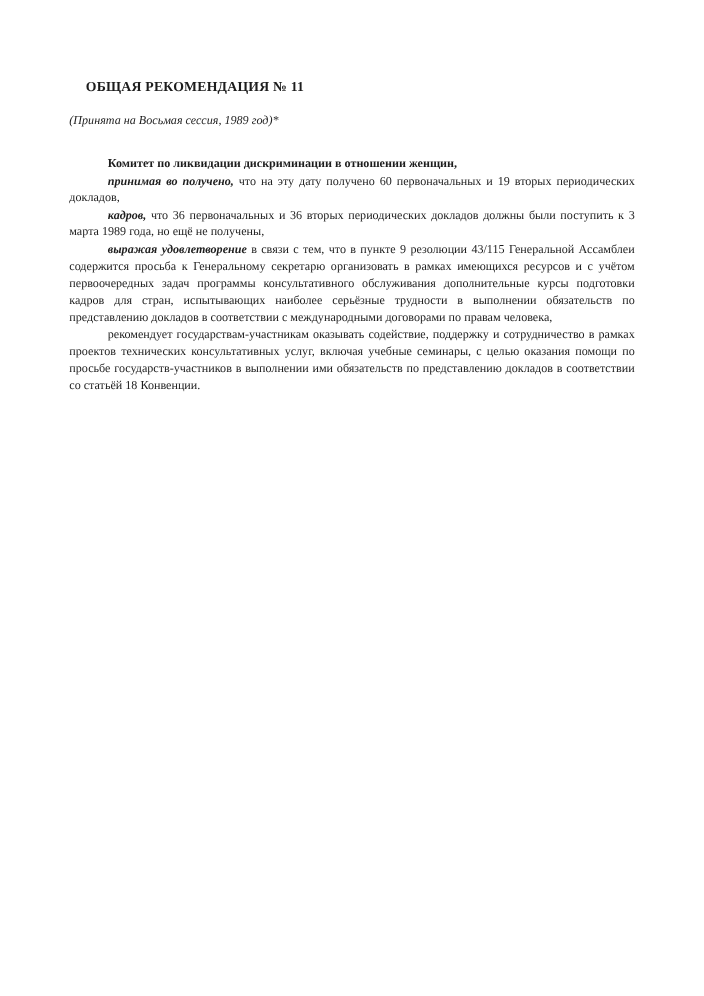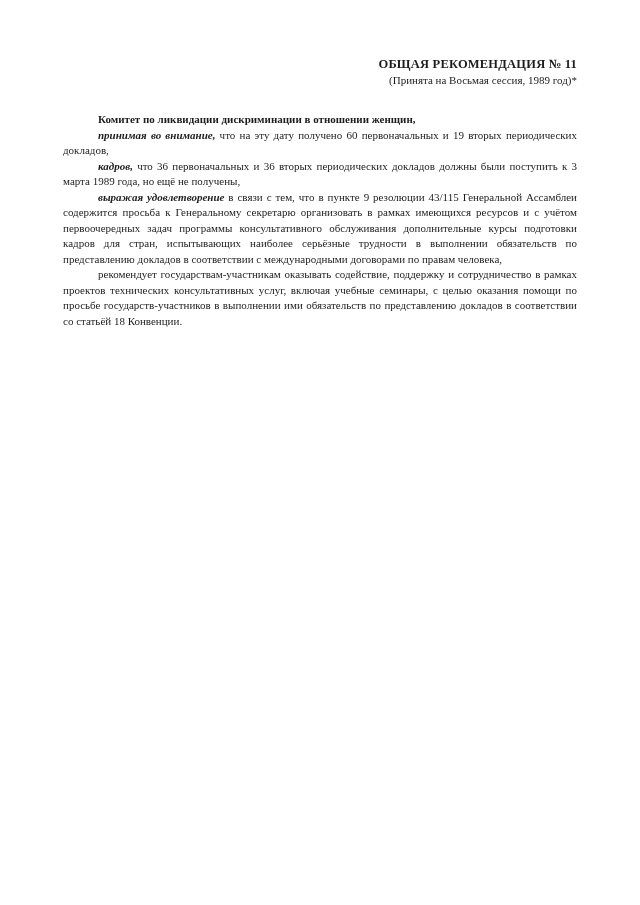--- a/index.html
+++ b/index.html
@@ -14,28 +14,29 @@
     background: #ffffff;
     box-sizing: border-box;
     padding: 57px 63px 0 63px;
     font-family: "Liberation Serif", "DejaVu Serif", serif;
     font-size: 11px;
     line-height: 15.5px;
     color: #1d1d1d;
     overflow: hidden;
   }
   .title {
-    text-align: right;
+    text-align: left;
     font-weight: bold;
     font-size: 12.5px;
-    margin: 0;
+    margin: 15px;
     letter-spacing: 0.2px;
   }
   .subtitle {
-    text-align: right;
+    text-align: left;
+    font-style: italic;
     margin: 0 0 24px 0;
   }
   p.para {
     margin: 0;
     text-align: justify;
     text-indent: 35px;
   }
   .subject {
     font-style: italic;
     margin-bottom: 15px;
@@ -68,21 +69,21 @@
 
   <h1 class="title">ОБЩАЯ РЕКОМЕНДАЦИЯ № 11</h1>
 
   <div class="subtitle">(Принята на Восьмая сессия, 1989 год)*</div>
 
 
   <p class="para committee">Комитет по ликвидации дискриминации в отношении женщин,</p>
 
   <div>
 
-    <p class="para"><span class="lead-bi">принимая во внимание,</span><span> что на эту дату получено 60 первоначальных и 19 вторых периодических докладов,</span></p>
+    <p class="para"><span class="lead-bi">принимая во получено,</span><span> что на эту дату получено 60 первоначальных и 19 вторых периодических докладов,</span></p>
 
     <p class="para"><span class="lead-bi">кадров,</span><span> что 36 первоначальных и 36 вторых периодических докладов должны были поступить к 3 марта 1989 года, но ещё не получены,</span></p>
 
     <p class="para"><span class="lead-bi">выражая удовлетворение</span><span> в связи с тем, что в пункте 9 резолюции 43/115 Генеральной Ассамблеи содержится просьба к Генеральному секретарю организовать в рамках имеющихся ресурсов и с учётом первоочередных задач программы консультативного обслуживания дополнительные курсы подготовки кадров для стран, испытывающих наиболее серьёзные трудности в выполнении обязательств по представлению докладов в соответствии с международными договорами по правам человека,</span></p>
   </div>
 
   <p class="para operative"><span class="lead-b">рекомендует</span><span> государствам-участникам оказывать содействие, поддержку и сотрудничество в рамках проектов технических консультативных услуг, включая учебные семинары, с целью оказания помощи по просьбе государств-участников в выполнении ими обязательств по представлению докладов в соответствии со статьёй 18 Конвенции.</span></p>
 
 
 </div>

